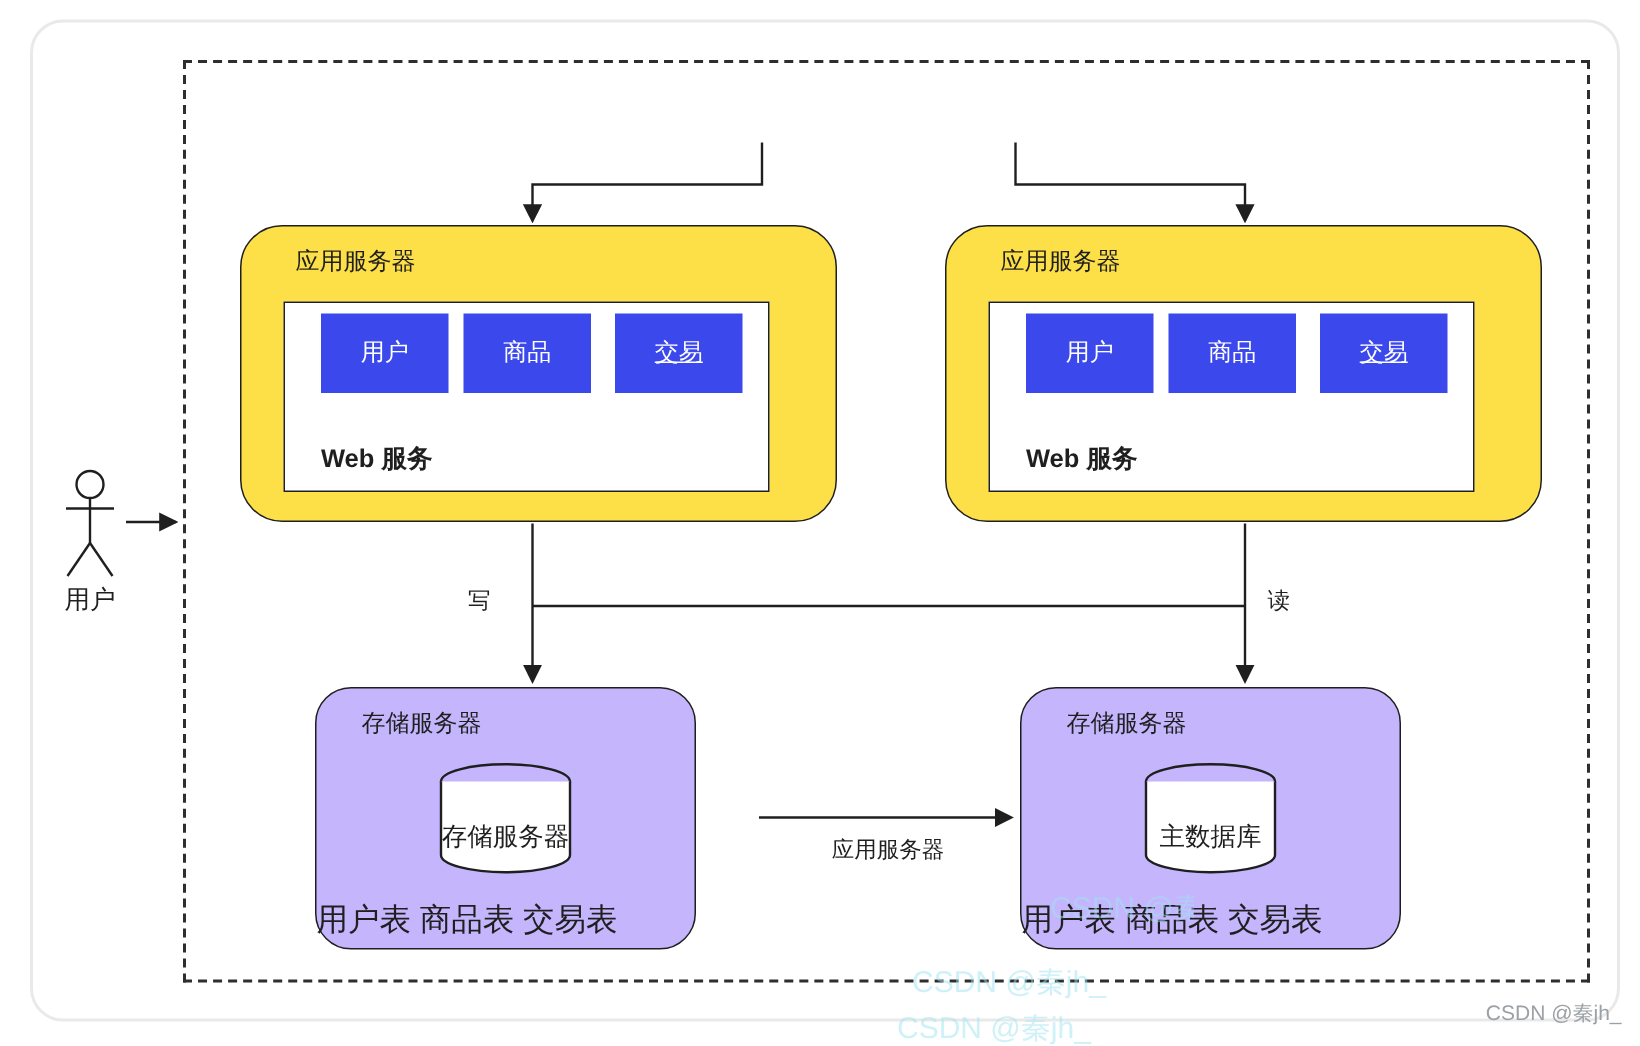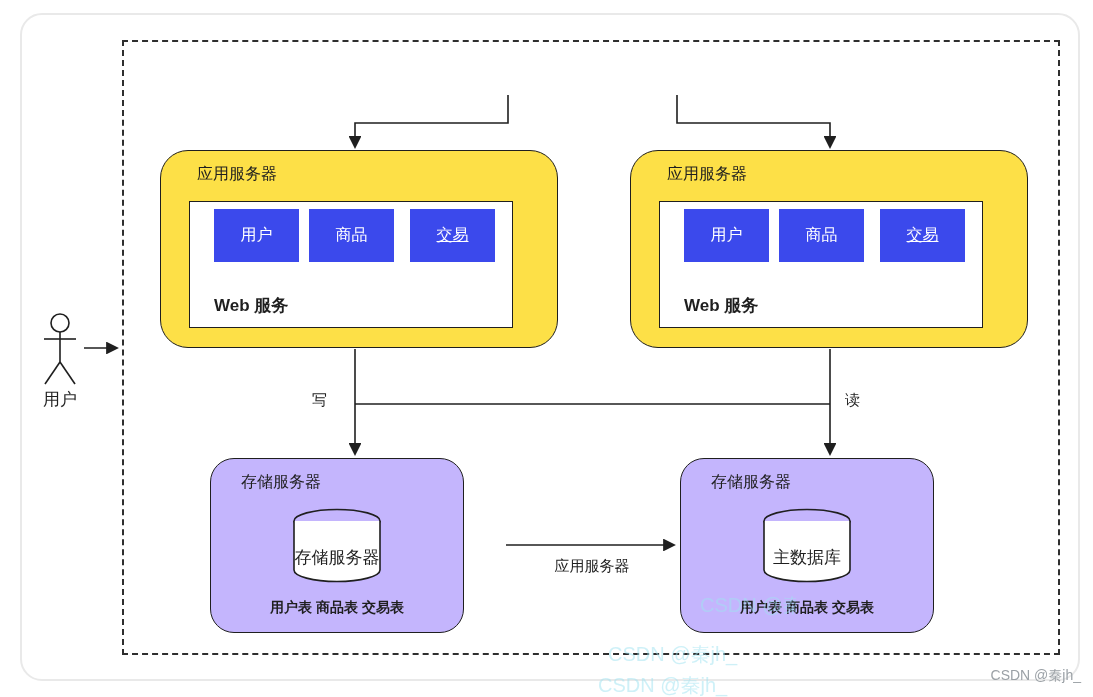--- a/index.html
+++ b/index.html
@@ -41,21 +41,21 @@
   .store{
     width:254px;height:175px;border:1.5px solid #1f1f1f;border-radius:24px;
     background:#c4b5fd;box-sizing:border-box;
   }
   .store.left{left:210px;top:458px;} .store.right{left:680px;top:458px;}
   .store-title{left:30px;top:13px;font-size:16px;}
   .cyl{left:50%;margin-left:-45px;top:49px;width:90px;height:76px;}
   .db-label{
     left:50%;margin-left:-60px;top:87px;width:120px;text-align:center;font-size:17px;
   }
-  .tables-label{left:0;top:140px;width:100%;text-align:center;font-size:14px;font-weight:bold;}
+  .tables-label{left:0;top:140px;width:100%;font-size:21px;}
   .edge-label{font-size:15px;}
   .write-label{left:312px;top:391px;}
   .read-label{left:845px;top:391px;}
   .sync-label{left:550px;top:557px;width:84px;text-align:center;}
   .actor-label{left:30px;top:388px;width:60px;text-align:center;font-size:17px;}
   .wm-gray{left:953px;top:667px;width:128px;font-size:14px;color:#9ba1a6;text-align:right;}
   .wm-cyan{color:#9fe3f1;opacity:.5;font-size:20px;white-space:nowrap;overflow:hidden;}
   .wm-c0{left:700px;top:592px;width:96px;}
   .wm-c1{left:608px;top:641px;width:150px;}
   .wm-c2{left:598px;top:672px;width:140px;}

